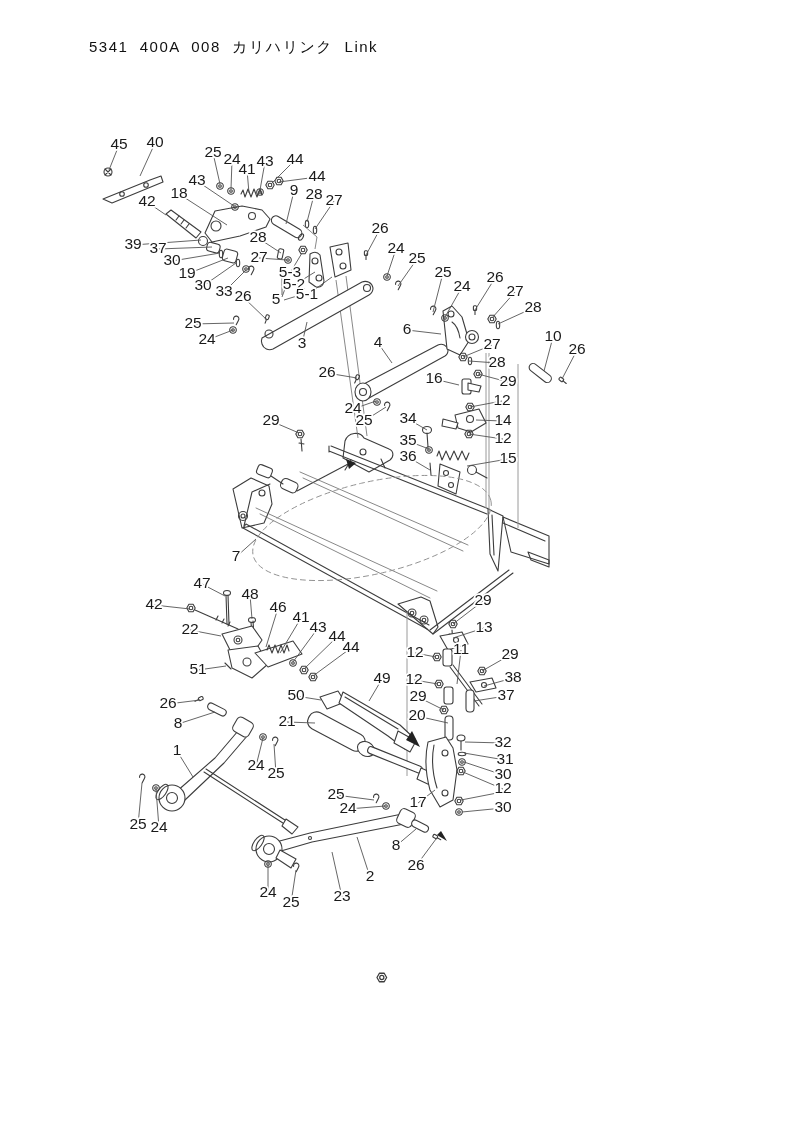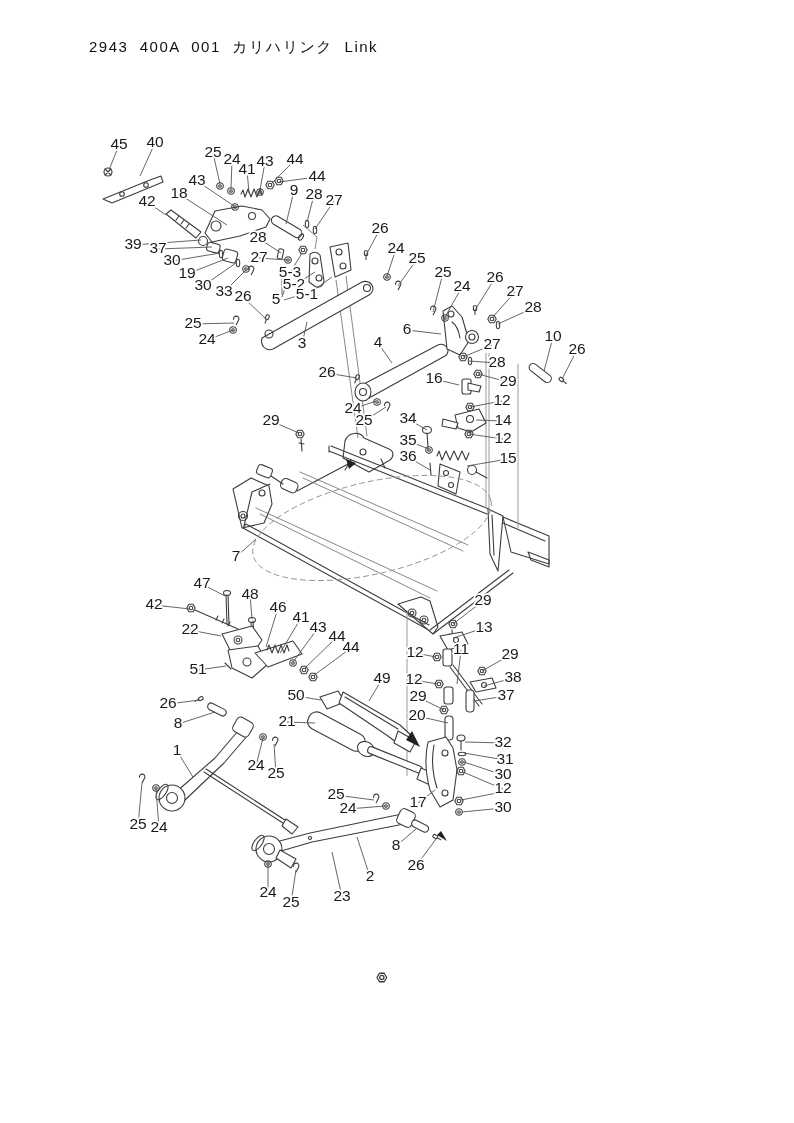--- a/index.html
+++ b/index.html
@@ -16,21 +16,21 @@
   .leader{stroke:#555;stroke-width:.9;}
   .lbl{font-family:"Liberation Sans",sans-serif;font-size:15.5px;fill:#1a1a1a;
        paint-order:stroke;stroke:#fff;stroke-width:3.5px;stroke-linejoin:round;
        text-anchor:middle;dominant-baseline:middle;}
   .dark{fill:#222;stroke:none;}
 </style>
 </head>
 <body>
 
 <div id="page">
-  <div id="title">2943  400A  001  カリハリンク  Link</div>
+  <div id="title">5341  400A  008  カリハリンク  Link</div>
 
   <svg id="diagram-svg" width="794" height="1123" viewBox="0 0 794 1123">
     <defs>
       <g id="sym-nut">
           <path d="M-4.2,0 L-2.1,-3.7 L2.1,-3.7 L4.2,0 L2.1,3.7 L-2.1,3.7 Z"></path>
           <circle r="1.8"></circle>
         </g>
       <g id="sym-washer">
           <circle r="3.3"></circle>
           <circle r="1.3"></circle>

